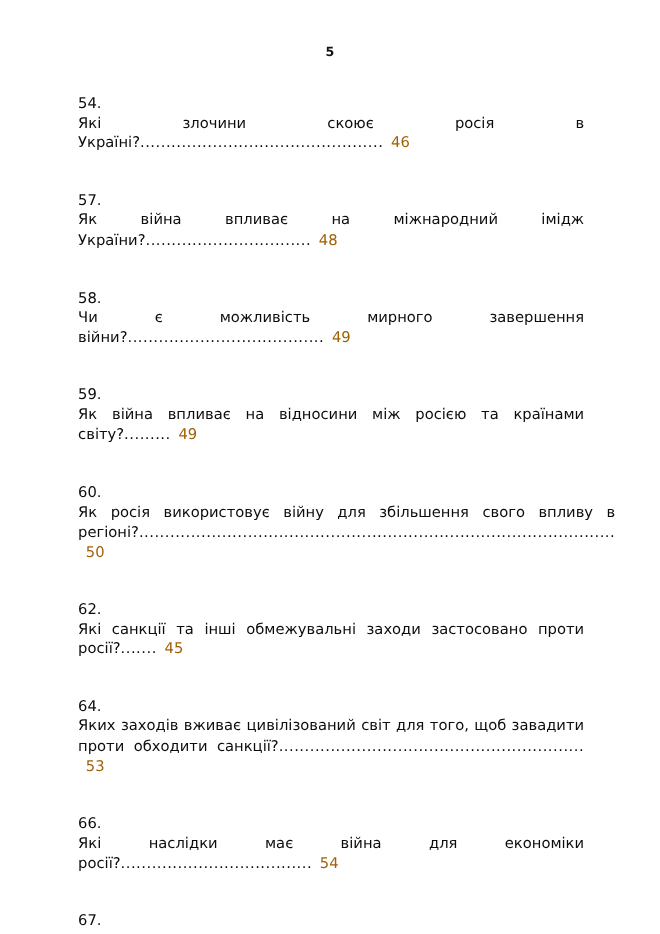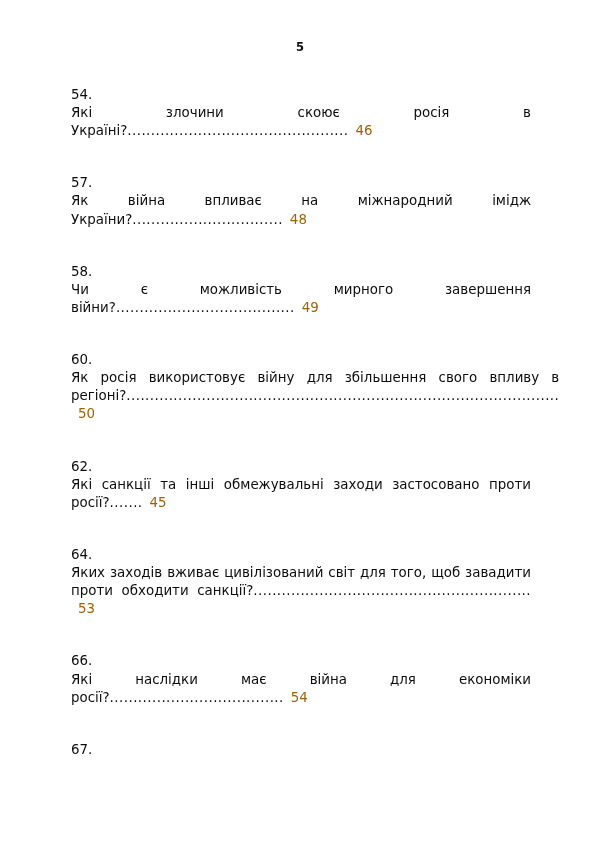--- a/index.html
+++ b/index.html
@@ -112,20 +112,24 @@
       </div>
       <div class="toc-entry">
         <div class="entry-num">57.</div>
         <div class="entry-body"><span class="title">Як війна впливає на міжнародний імідж України?</span><span class="leader">................................</span><span class="pg">48</span></div>
       </div>
       <div class="toc-entry">
         <div class="entry-num">58.</div>
         <div class="entry-body"><span class="title">Чи є можливість мирного завершення війни?</span><span class="leader">......................................</span><span class="pg">49</span></div>
       </div>
       <div class="toc-entry">
+        <div class="entry-num">59.</div>
+        <div class="entry-body"><span class="title">Як війна впливає на відносини між росією та країнами світу?</span><span class="leader">.........</span><span class="pg">49</span></div>
+      </div>
+      <div class="toc-entry">
         <div class="entry-num">60.</div>
         <div class="entry-body"><span class="title">Як росія використовує війну для збільшення свого впливу в регіоні?</span><span class="leader">............................................................................................</span><span class="pg">50</span></div>
       </div>
       <div class="toc-entry">
         <div class="entry-num">62.</div>
         <div class="entry-body"><span class="title">Які санкції та інші обмежувальні заходи застосовано проти росії?</span><span class="leader">.......</span><span class="pg">45</span></div>
       </div>
       <div class="toc-entry">
         <div class="entry-num">64.</div>
         <div class="entry-body"><span class="title">Яких заходів вживає цивілізований світ для того, щоб завадити проти обходити санкції?</span><span class="leader">...........................................................</span><span class="pg">53</span></div>

